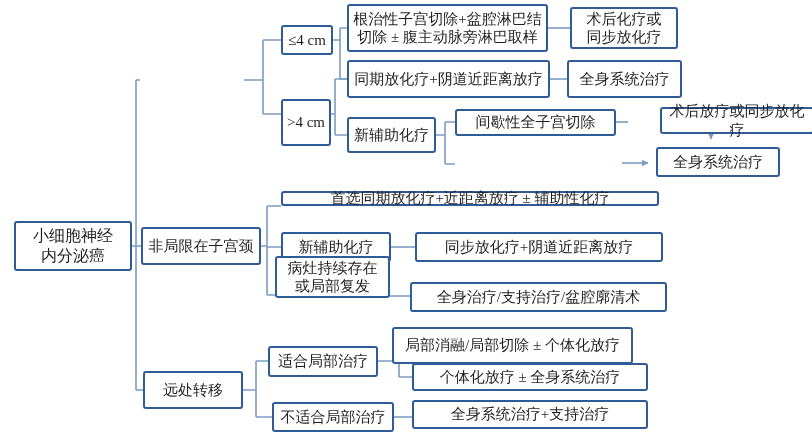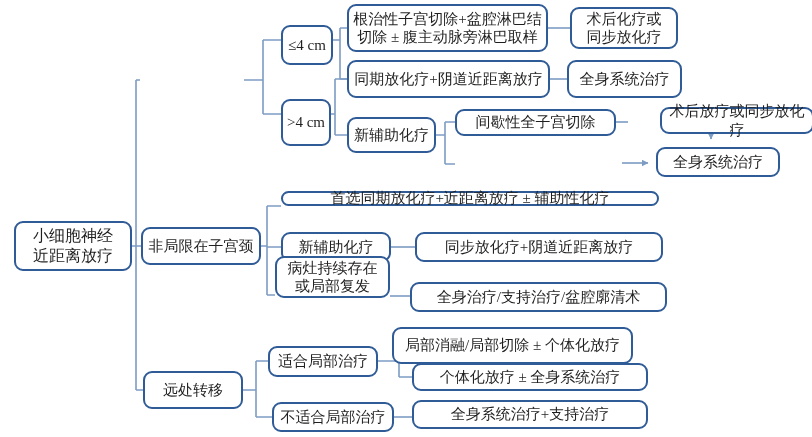--- a/index.html
+++ b/index.html
@@ -12,21 +12,21 @@
   }
   .wires{position:absolute;left:0;top:0;z-index:0;}
   .wires path{fill:none;stroke:var(--connector,#7d9cc4);stroke-width:1.6;}
   .wires .arrowhead{fill:var(--connector,#7d9cc4);stroke:none;}
   .node{
     position:absolute;z-index:1;box-sizing:border-box;
     display:flex;align-items:center;justify-content:center;
     text-align:center;
     background:#fff;
     border:2px solid var(--box-border,#2f5b96);
-    border-radius:9px;
+    border-radius:3px;
     color:var(--text,#1f1f1f);
     font-size:15px;line-height:1.22;
     white-space:pre-line;
     padding:1px 3px;
   }
   .node.root{font-size:16px;border-width:2.5px;}
 </style>
 </head>
 <body>
 
@@ -50,23 +50,23 @@
     <path d="M622 163 H648" marker-end="url(#arr)"></path>
     <path d="M261 246 H267 M267 206 V295 M267 206 H281 M267 247 H281 M267 295 H275"></path>
     <path d="M391 247 H415"></path>
     <path d="M390 296 H410"></path>
     <path d="M243 390 H256 M256 361 V417 M256 361 H268 M256 417 H272"></path>
     <path d="M378 361 H399 M399 340 V377 M399 340 H412 M399 377 H412"></path>
     <path d="M394 417 H412"></path>
   </svg>
 
   <div class="node root" style="left:14px;top:221px;width:118px;height:50px">小细胞神经
-近距离放疗</div>
+内分泌癌</div>
 
-  <div class="node" style="left:281px;top:25px;width:52px;height:40px">≤4 cm</div>
+  <div class="node" style="left:281px;top:25px;width:52px;height:30px">≤4 cm</div>
   <div class="node" style="left:281px;top:99px;width:50px;height:47px">&gt;4 cm</div>
   <div class="node" style="left:347px;top:4px;width:201px;height:48px">根治性子宫切除+盆腔淋巴结
 切除 ± 腹主动脉旁淋巴取样</div>
   <div class="node" style="left:570px;top:7px;width:108px;height:42px">术后化疗或
 同步放化疗</div>
   <div class="node" style="left:347px;top:60px;width:203px;height:38px">同期放化疗+阴道近距离放疗</div>
   <div class="node" style="left:567px;top:60px;width:115px;height:38px">全身系统治疗</div>
   <div class="node" style="left:347px;top:117px;width:89px;height:36px">新辅助化疗</div>
   <div class="node" style="left:455px;top:109px;width:161px;height:27px">间歇性全子宫切除</div>
   <div class="node" style="left:660px;top:107px;width:154px;height:27px">术后放疗或同步放化疗</div>

